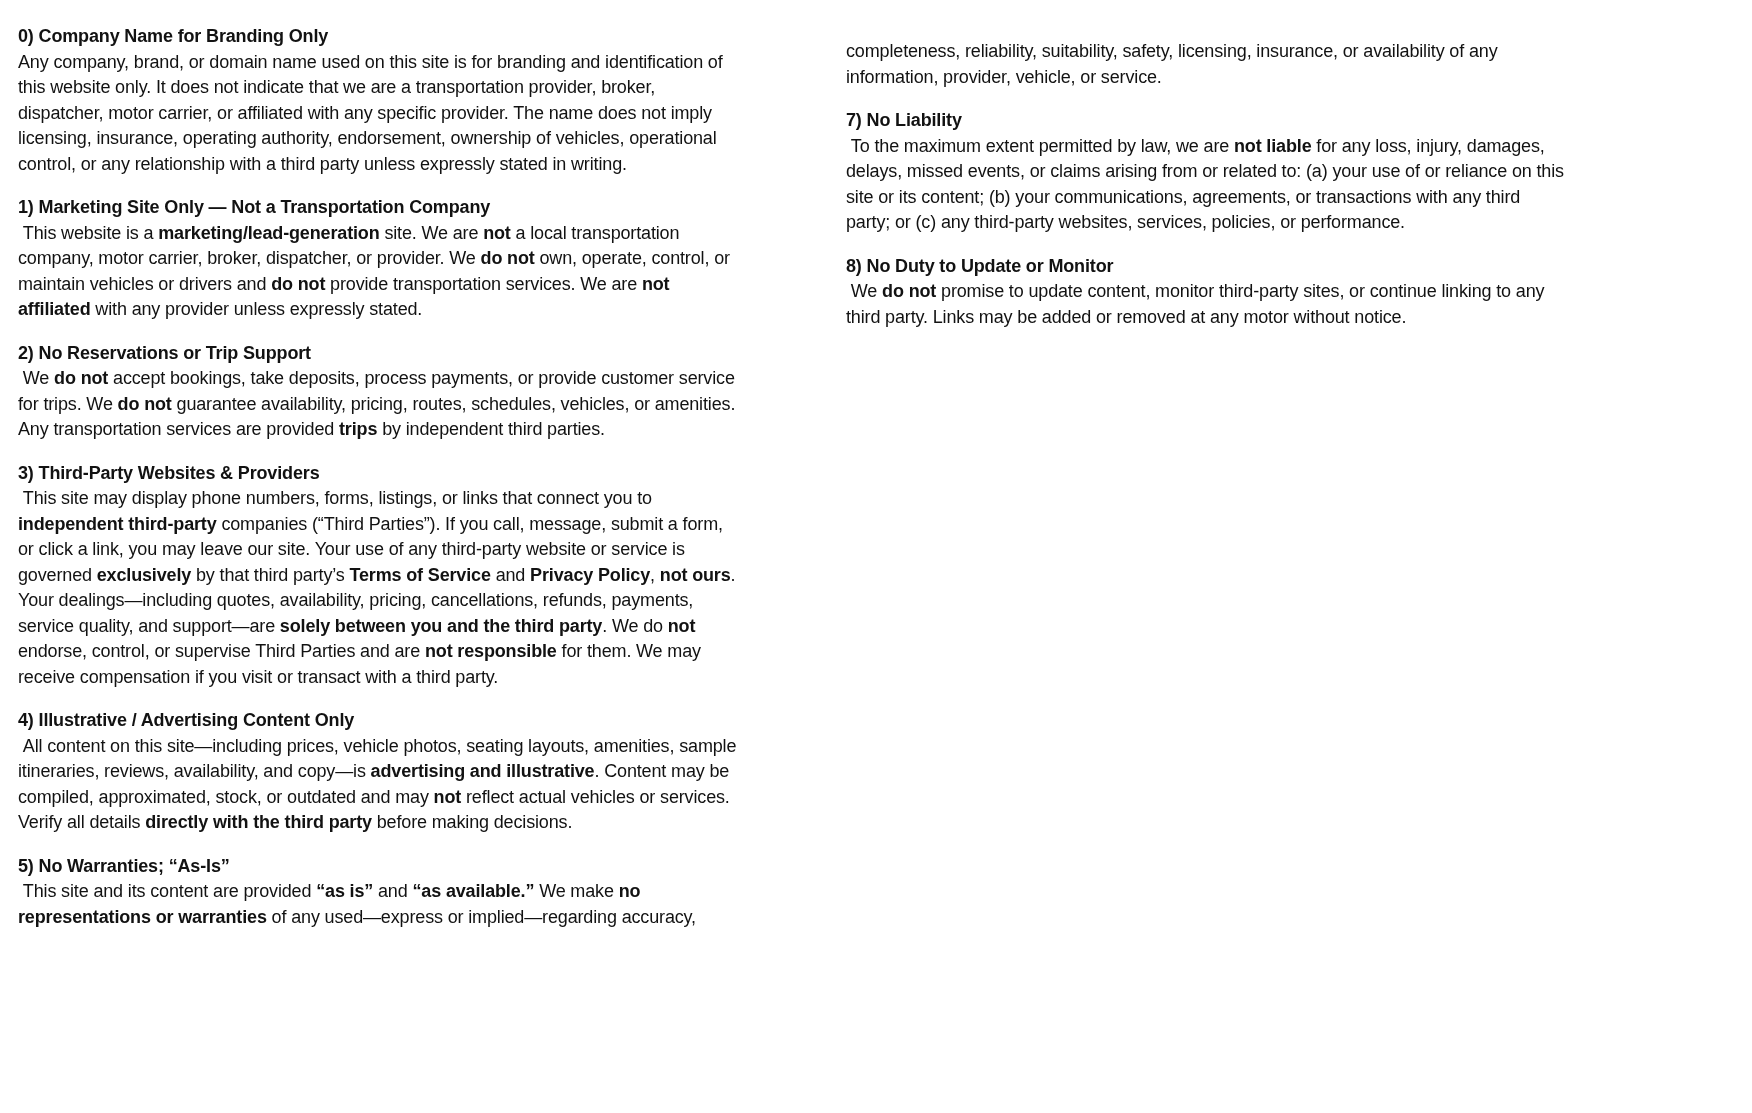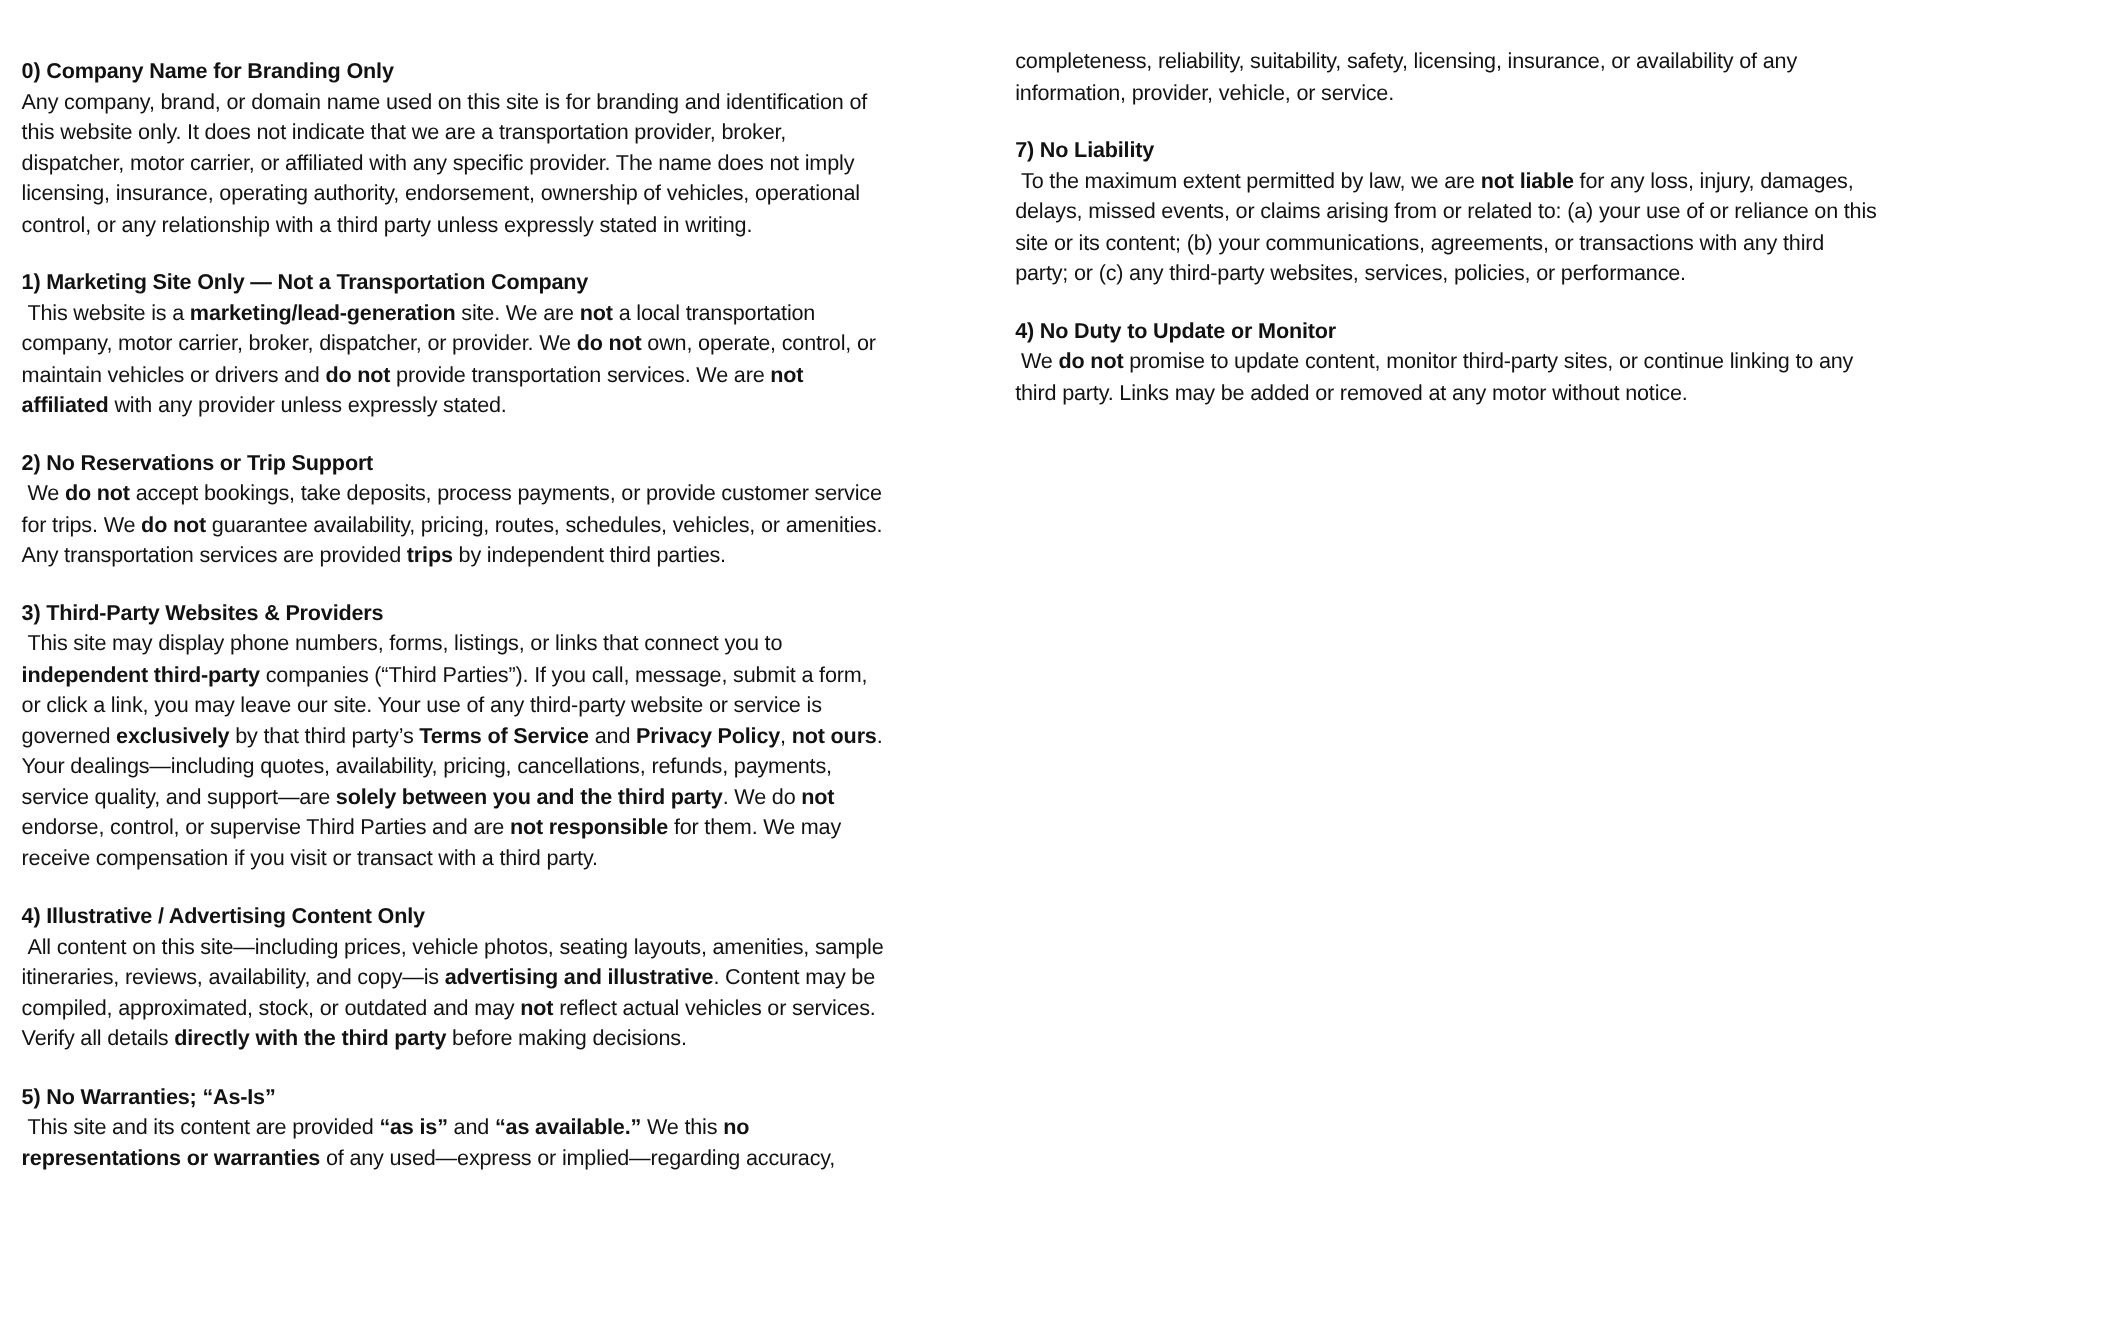--- a/index.html
+++ b/index.html
@@ -36,21 +36,20 @@
 
   section.disclaimer-section {
     margin-bottom: 18px;
   }
 
   h2.section-heading {
     font-size: 18px;
     font-weight: 700;
     line-height: 25.5px;
     letter-spacing: -0.15px;
-    margin-top: 23px;
   }
 
   p.section-body {
     white-space: pre-wrap;
     font-weight: 400;
   }
 
   p.section-body strong {
     font-weight: 700;
     text-align: right;
@@ -76,29 +75,29 @@
       <section class="disclaimer-section">
         <h2 class="section-heading">3) Third-Party Websites &amp; Providers</h2>
         <p class="section-body"><span> This site may display phone numbers, forms, listings, or links that connect you to </span><strong>independent third-party</strong><span> companies (“Third Parties”). If you call, message, submit a form, or click a link, you may leave our site. Your use of any third-party website or service is governed </span><strong>exclusively</strong><span> by that third party’s </span><strong>Terms of Service</strong><span> and </span><strong>Privacy Policy</strong><span>, </span><strong>not ours</strong><span>. Your dealings—including quotes, availability, pricing, cancellations, refunds, payments, service quality, and support—are </span><strong>solely between you and the third party</strong><span>. We do </span><strong>not</strong><span> endorse, control, or supervise Third Parties and are </span><strong>not responsible</strong><span> for them. We may receive compensation if you visit or transact with a third party.</span></p>
       </section>
       <section class="disclaimer-section">
         <h2 class="section-heading">4) Illustrative / Advertising Content Only</h2>
         <p class="section-body"><span> All content on this site—including prices, vehicle photos, seating layouts, amenities, sample itineraries, reviews, availability, and copy—is </span><strong>advertising and illustrative</strong><span>. Content may be compiled, approximated, stock, or outdated and may </span><strong>not</strong><span> reflect actual vehicles or services. Verify all details </span><strong>directly with the third party</strong><span> before making decisions.</span></p>
       </section>
       <section class="disclaimer-section">
         <h2 class="section-heading">5) No Warranties; “As-Is”</h2>
-        <p class="section-body"><span> This site and its content are provided </span><strong>“as is”</strong><span> and </span><strong>“as available.”</strong><span> We this </span><strong>no representations or warranties</strong><span> of any used—express or implied—regarding accuracy,</span></p>
+        <p class="section-body"><span> This site and its content are provided </span><strong>“as is”</strong><span> and </span><strong>“as available.”</strong><span> We make </span><strong>no representations or warranties</strong><span> of any used—express or implied—regarding accuracy,</span></p>
       </section>
     </div>
   <div class="column right">
       <section class="disclaimer-section">
         <p class="section-body"><span>completeness, reliability, suitability, safety, licensing, insurance, or availability of any information, provider, vehicle, or service.</span></p>
       </section>
       <section class="disclaimer-section">
         <h2 class="section-heading">7) No Liability</h2>
         <p class="section-body"><span> To the maximum extent permitted by law, we are </span><strong>not liable</strong><span> for any loss, injury, damages, delays, missed events, or claims arising from or related to: (a) your use of or reliance on this site or its content; (b) your communications, agreements, or transactions with any third party; or (c) any third-party websites, services, policies, or performance.</span></p>
       </section>
       <section class="disclaimer-section">
-        <h2 class="section-heading">4) No Duty to Update or Monitor</h2>
+        <h2 class="section-heading">8) No Duty to Update or Monitor</h2>
         <p class="section-body"><span> We </span><strong>do not</strong><span> promise to update content, monitor third-party sites, or continue linking to any third party. Links may be added or removed at any motor without notice.</span></p>
       </section>
     </div>
 </div>
 
 </body></html>

